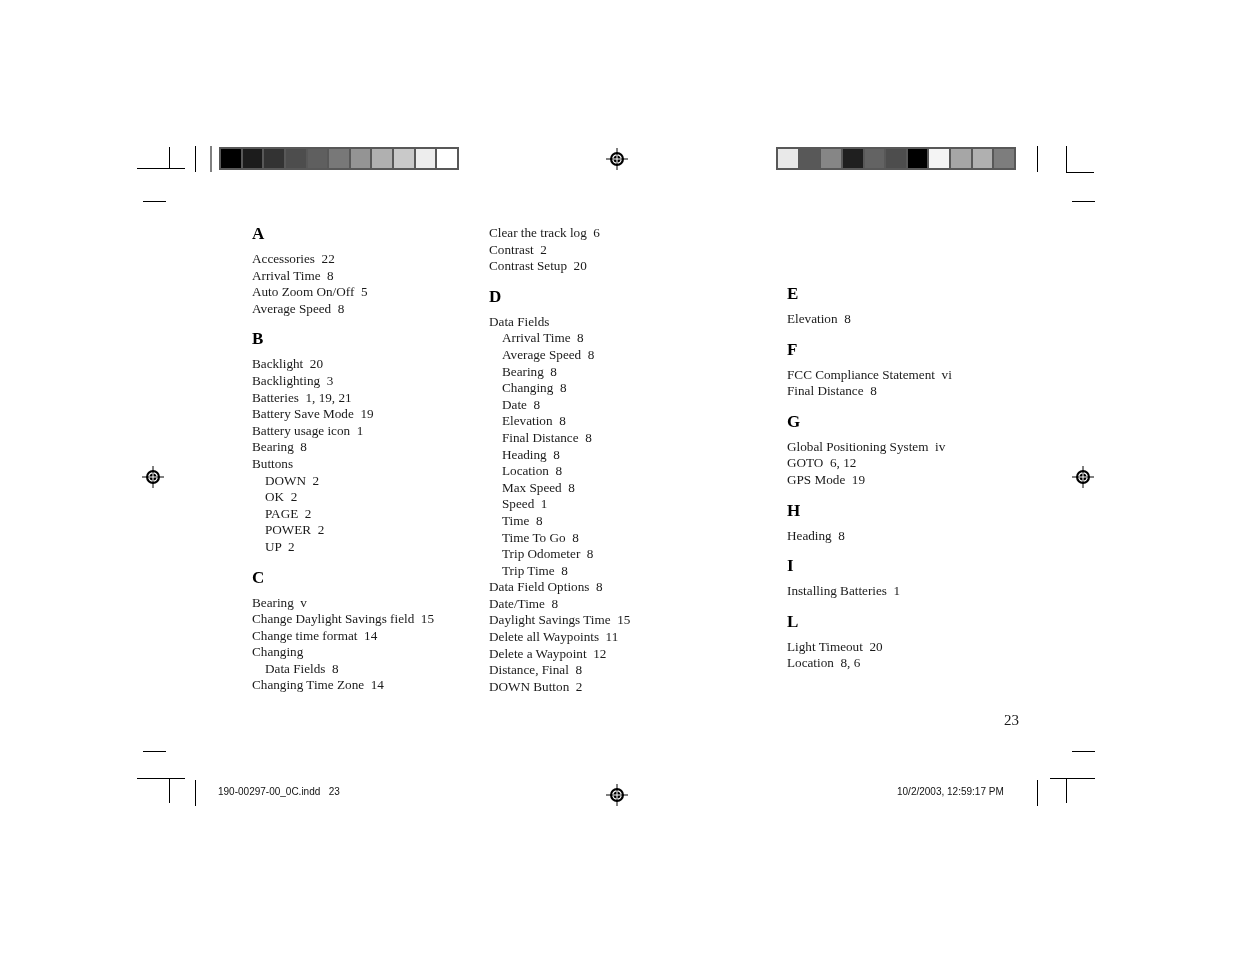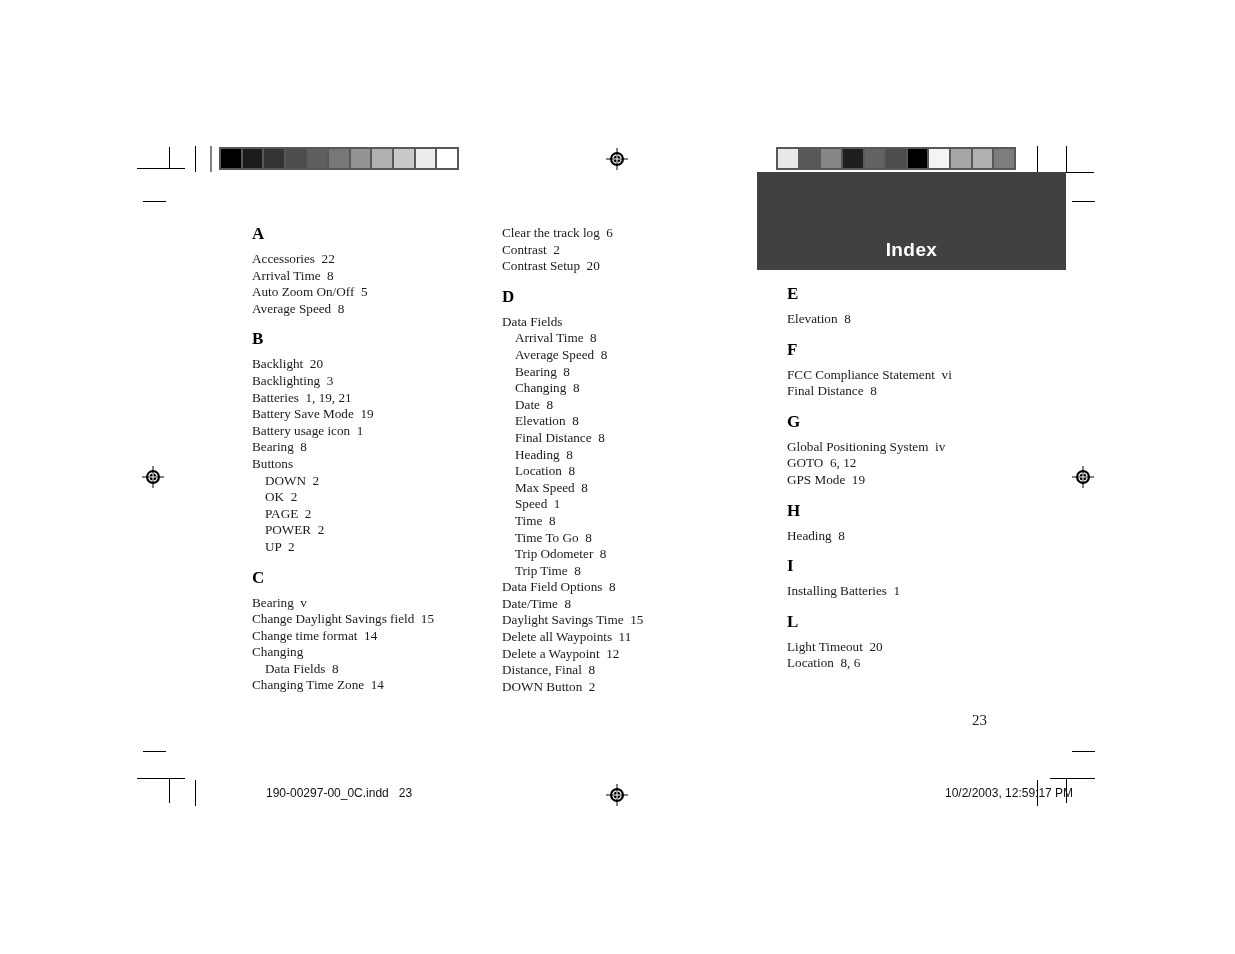--- a/index.html
+++ b/index.html
@@ -89,24 +89,23 @@
   .pagenum {
     position: absolute;
     font-size: 15px;
     color: #1a1a1a;
   }
 
   
   .slug {
     position: absolute;
     font-family: "Liberation Sans", sans-serif;
-    font-size: 12px;
+    font-size: 10px;
     color: #111;
     white-space: pre;
-    margin-left: 48px;
   }
 </style>
 </head>
 <body>
 
 <div id="page">
 
   <div class="mark h" style="left:137px; top:168px; width:48px;"></div>
   <div class="mark v" style="left:169px; top:147px; height:21px;"></div>
   <div class="mark h" style="left:143px; top:201px; width:23px;"></div>
@@ -189,23 +188,20 @@
       <div class="sw" style="background: rgb(31, 31, 31);"></div>
       <div class="sw" style="background: rgb(99, 99, 99);"></div>
       <div class="sw" style="background: rgb(77, 77, 77);"></div>
       <div class="sw" style="background: rgb(0, 0, 0);"></div>
       <div class="sw" style="background: rgb(244, 244, 244);"></div>
       <div class="sw" style="background: rgb(166, 166, 166);"></div>
       <div class="sw" style="background: rgb(176, 176, 176);"></div>
       <div class="sw" style="background: rgb(125, 125, 125);"></div>
     </div>
 
-  <div class="banner" style="left:757px; top:172px; width:309px; height:98px;">
-    <span class="banner-title">Index</span>
-  </div>
 
   <div class="col" id="col-0" style="left:252px; top:225px;">
       <div class="letter">A</div>
       <div class="entry">Accessories  22</div>
       <div class="entry">Arrival Time  8</div>
       <div class="entry">Auto Zoom On/Off  5</div>
       <div class="entry">Average Speed  8</div>
       <div class="letter">B</div>
       <div class="entry">Backlight  20</div>
       <div class="entry">Backlighting  3</div>
@@ -220,21 +216,21 @@
       <div class="entry sub">POWER  2</div>
       <div class="entry sub">UP  2</div>
       <div class="letter">C</div>
       <div class="entry">Bearing  v</div>
       <div class="entry">Change Daylight Savings field  15</div>
       <div class="entry">Change time format  14</div>
       <div class="entry">Changing</div>
       <div class="entry sub">Data Fields  8</div>
       <div class="entry">Changing Time Zone  14</div>
     </div>
-  <div class="col" id="col-1" style="left:502px; top:225px;">
+  <div class="col" id="col-1" style="left:489px; top:225px;">
       <div class="entry">Clear the track log  6</div>
       <div class="entry">Contrast  2</div>
       <div class="entry">Contrast Setup  20</div>
       <div class="letter">D</div>
       <div class="entry">Data Fields</div>
       <div class="entry sub">Arrival Time  8</div>
       <div class="entry sub">Average Speed  8</div>
       <div class="entry sub">Bearing  8</div>
       <div class="entry sub">Changing  8</div>
       <div class="entry sub">Date  8</div>
@@ -268,18 +264,18 @@
       <div class="entry">GPS Mode  19</div>
       <div class="letter">H</div>
       <div class="entry">Heading  8</div>
       <div class="letter">I</div>
       <div class="entry">Installing Batteries  1</div>
       <div class="letter">L</div>
       <div class="entry">Light Timeout  20</div>
       <div class="entry">Location  8, 6</div>
     </div>
 
-  <div class="pagenum" style="left:972px; top:712px;">23</div>
+  <div class="pagenum" style="left:1004px; top:712px;">23</div>
 
   <div class="slug" style="left:218px; top:786px;">190-00297-00_0C.indd   23</div>
   <div class="slug" style="left:897px; top:786px;">10/2/2003, 12:59:17 PM</div>
 
 </div>
 
 </body></html>

